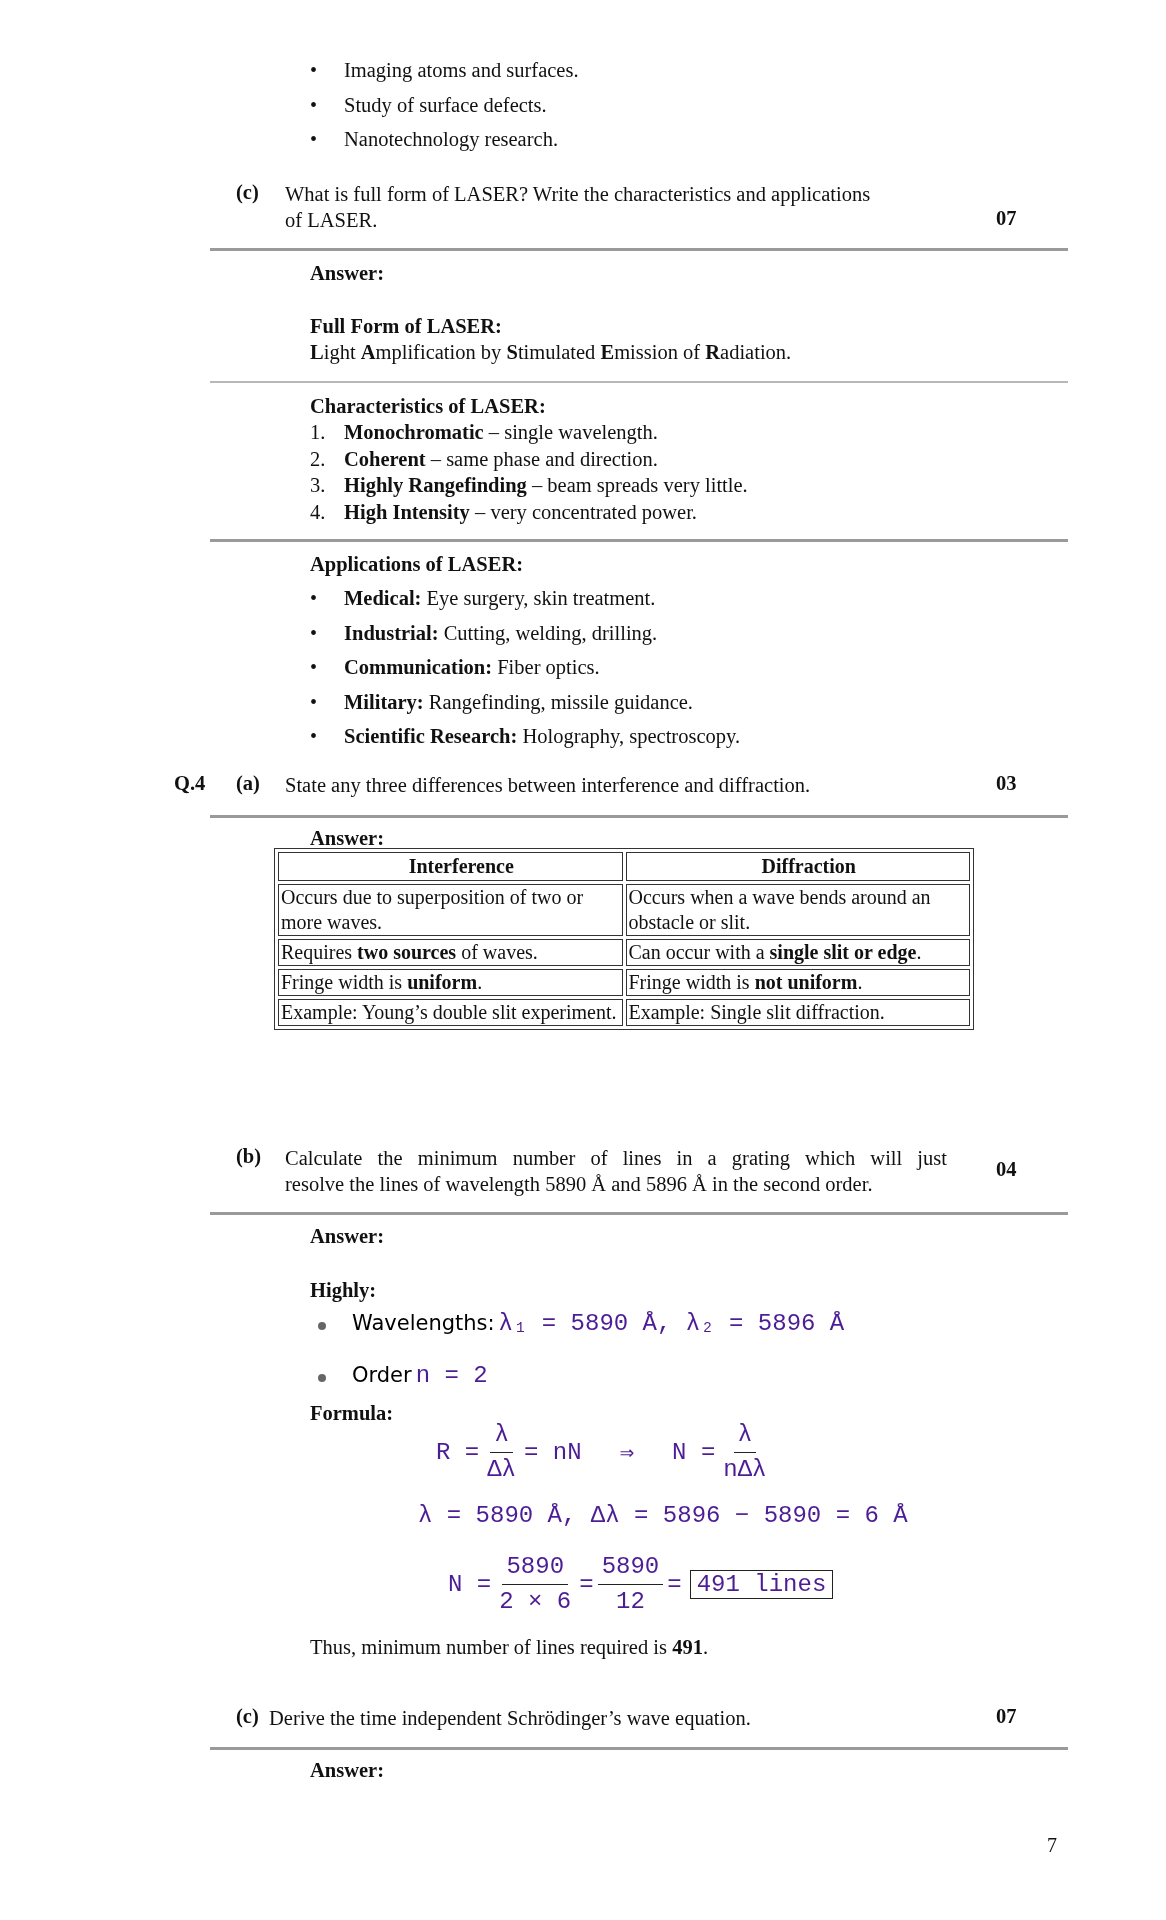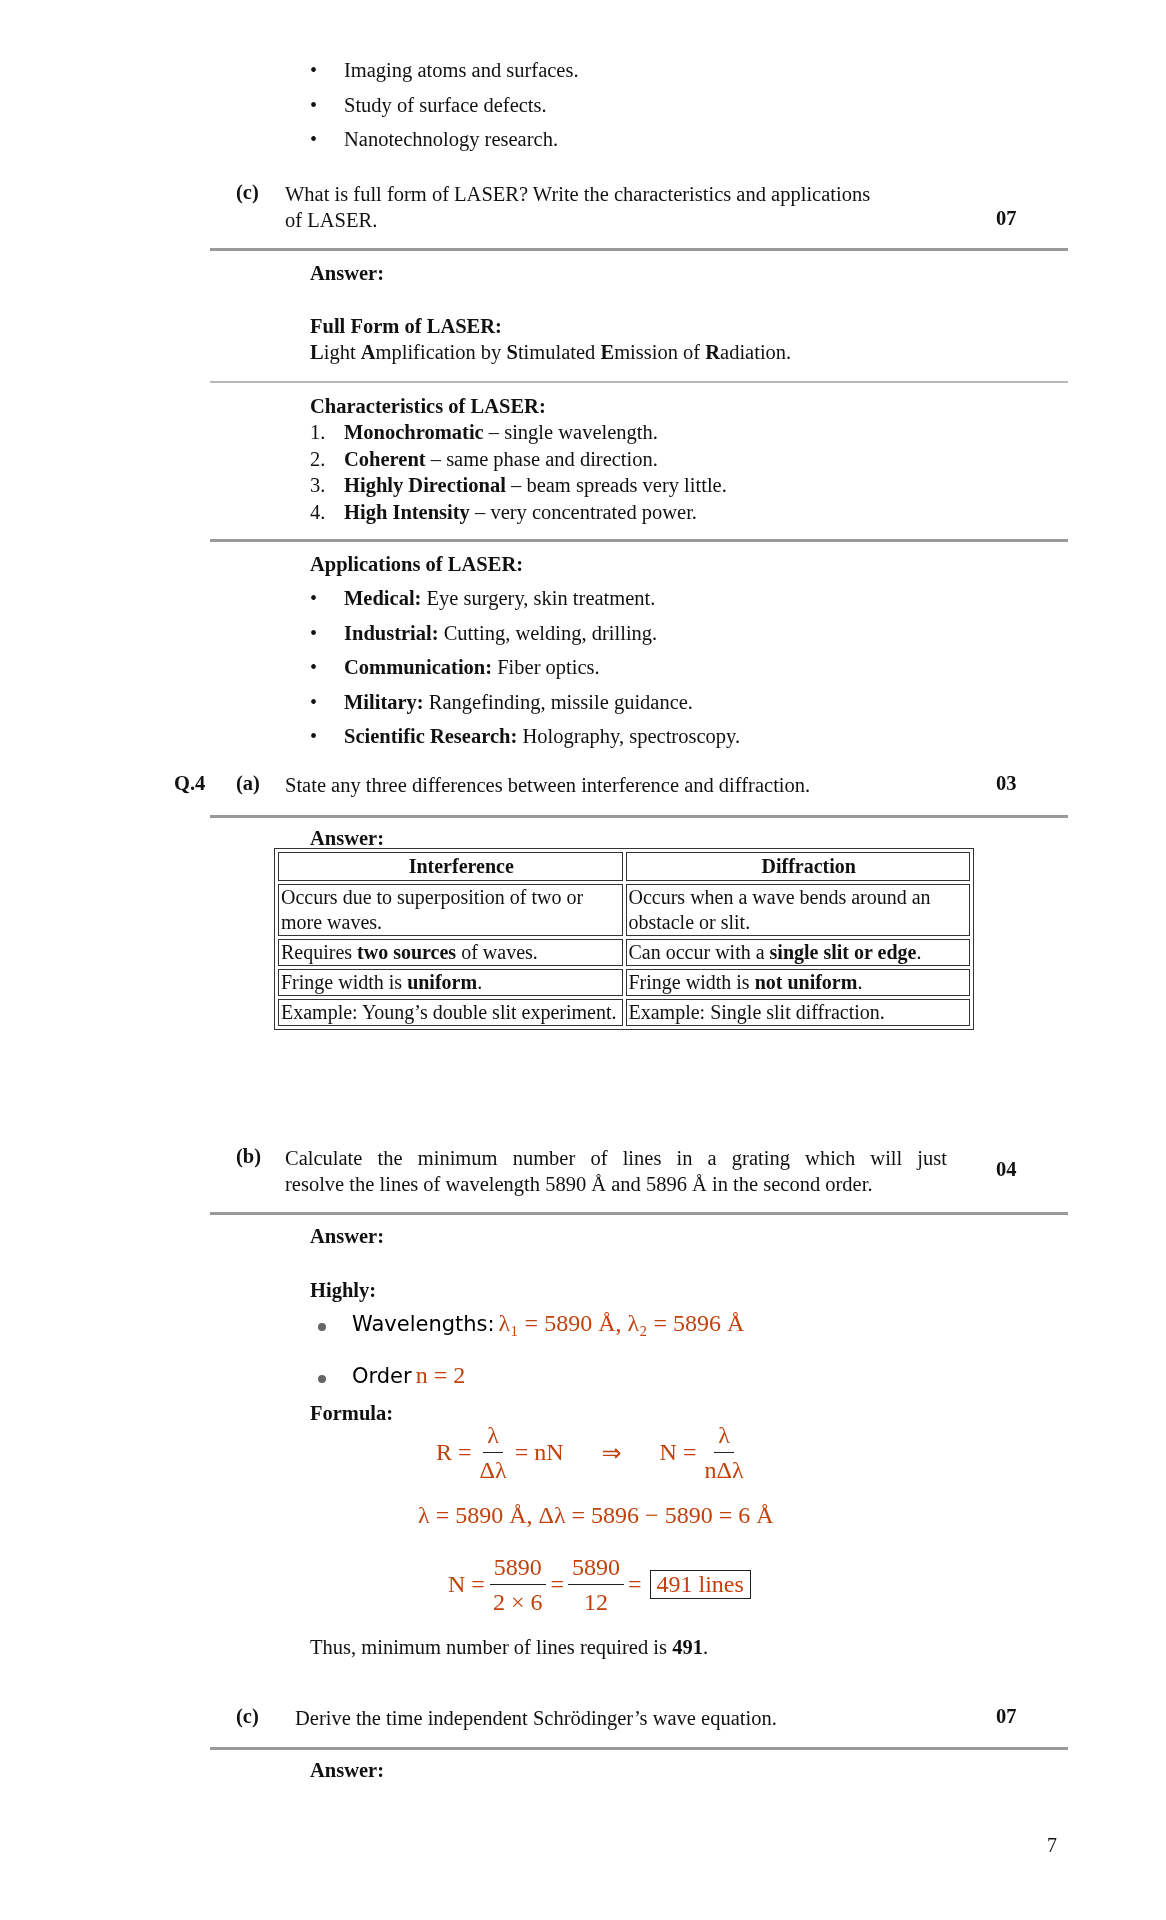--- a/index.html
+++ b/index.html
@@ -16,21 +16,21 @@
   .hr.light { height:2px; background:#b8b8b8; }
   .qlabel { font-weight:bold; font-size:20.5px; }
   .marks { position:absolute; left:996px; font-weight:bold; font-size:20.5px; }
   
   table.diff { position:absolute; left:274px; top:848px; width:700px; border-collapse:separate; border-spacing:3px;
                border:1.5px solid #333; font-size:20px; line-height:25px; }
   table.diff th, table.diff td { border:1.5px solid #333; padding:0 2px; vertical-align:middle; text-align:left; }
   table.diff th { text-align:center; font-weight:bold; height:27px;padding-left:24px; }
   table.diff td { width:50%; }
   
-  .math { font-family:Liberation Serif, serif; font-size:24px; color:#c2410c; white-space:nowrap; }
+  .math { font-family:Liberation Mono, monospace; font-size:24px; color:#4c1d95; white-space:nowrap; }
   .sans { font-family:"DejaVu Sans", sans-serif; font-size:21px; color:#000000; }
   .frac { display:inline-flex; flex-direction:column; align-items:center; vertical-align:middle; margin:0 4px; }
   .frac .num { padding:0 4px 2px 4px; border-bottom:1.5px solid #222; line-height:30px; }
   .frac .den { padding:2px 4px 0 4px; line-height:30px; }
   .boxed { border:1.5px solid #222; padding:0 6px; }
   .gbullet { display:inline-block; width:8px; height:8px; border-radius:50%; background:#666; vertical-align:middle; margin-right:26px; }
 </style>
 </head>
 <body>
 
@@ -53,21 +53,21 @@
 <div class="abs txt b" style="left:310px; top:313px;">Full Form of LASER:</div>
 <div class="abs txt" style="left:310px; top:339px;">
   <b>L</b><span>ight </span><b>A</b><span>mplification by </span><b>S</b><span>timulated </span><b>E</b><span>mission of </span><b>R</b><span>adiation.</span>
 </div>
 <div class="hr light" style="top:381px;"></div>
 
 <div class="abs txt b" style="left:310px; top:393px;">Characteristics of LASER:</div>
 <div class="abs num-list" style="left:310px; top:419px;">
   <div class="li"><span class="n">1.</span><b>Monochromatic</b><span> – single wavelength.</span></div>
   <div class="li"><span class="n">2.</span><b>Coherent</b><span> – same phase and direction.</span></div>
-  <div class="li"><span class="n">3.</span><b>Highly Directional</b><span> – beam spreads very little.</span></div>
+  <div class="li"><span class="n">3.</span><b>Highly Rangefinding</b><span> – beam spreads very little.</span></div>
   <div class="li"><span class="n">4.</span><b>High Intensity</b><span> – very concentrated power.</span></div>
 </div>
 <div class="hr" style="top:539px;"></div>
 
 <div class="abs txt b" style="left:310px; top:551px;">Applications of LASER:</div>
 <div class="abs bullet-list" style="left:310px; top:577px;">
   <div class="li"><b>Medical:</b><span> Eye surgery, skin treatment.</span></div>
   <div class="li"><b>Industrial:</b><span> Cutting, welding, drilling.</span></div>
   <div class="li"><b>Communication:</b><span> Fiber optics.</span></div>
   <div class="li"><b>Military:</b><span> Rangefinding, missile guidance.</span></div>
@@ -161,18 +161,18 @@
     </span>
   <span style="margin-right:8px;">=</span>
   <span class="boxed">491 lines</span>
 </div>
 
 <div class="abs txt" style="left:310px; top:1634px;">
   <span>Thus, minimum number of lines required is </span><b>491</b><span>.</span>
 </div>
 
 <div class="abs qlabel" style="left:236px; top:1705px;">(c)</div>
-<div class="abs txt" style="left:295px; top:1705px;">Derive the time independent Schrödinger’s wave equation.</div>
+<div class="abs txt" style="left:269px; top:1705px;">Derive the time independent Schrödinger’s wave equation.</div>
 <div class="marks" style="top:1705px;">07</div>
 <div class="hr" style="top:1747px;"></div>
 <div class="abs txt b" style="left:310px; top:1757px;">Answer:</div>
 
 <div class="abs" style="left:1047px; top:1834px; font-size:20px;">7</div>
 
 </body></html>

